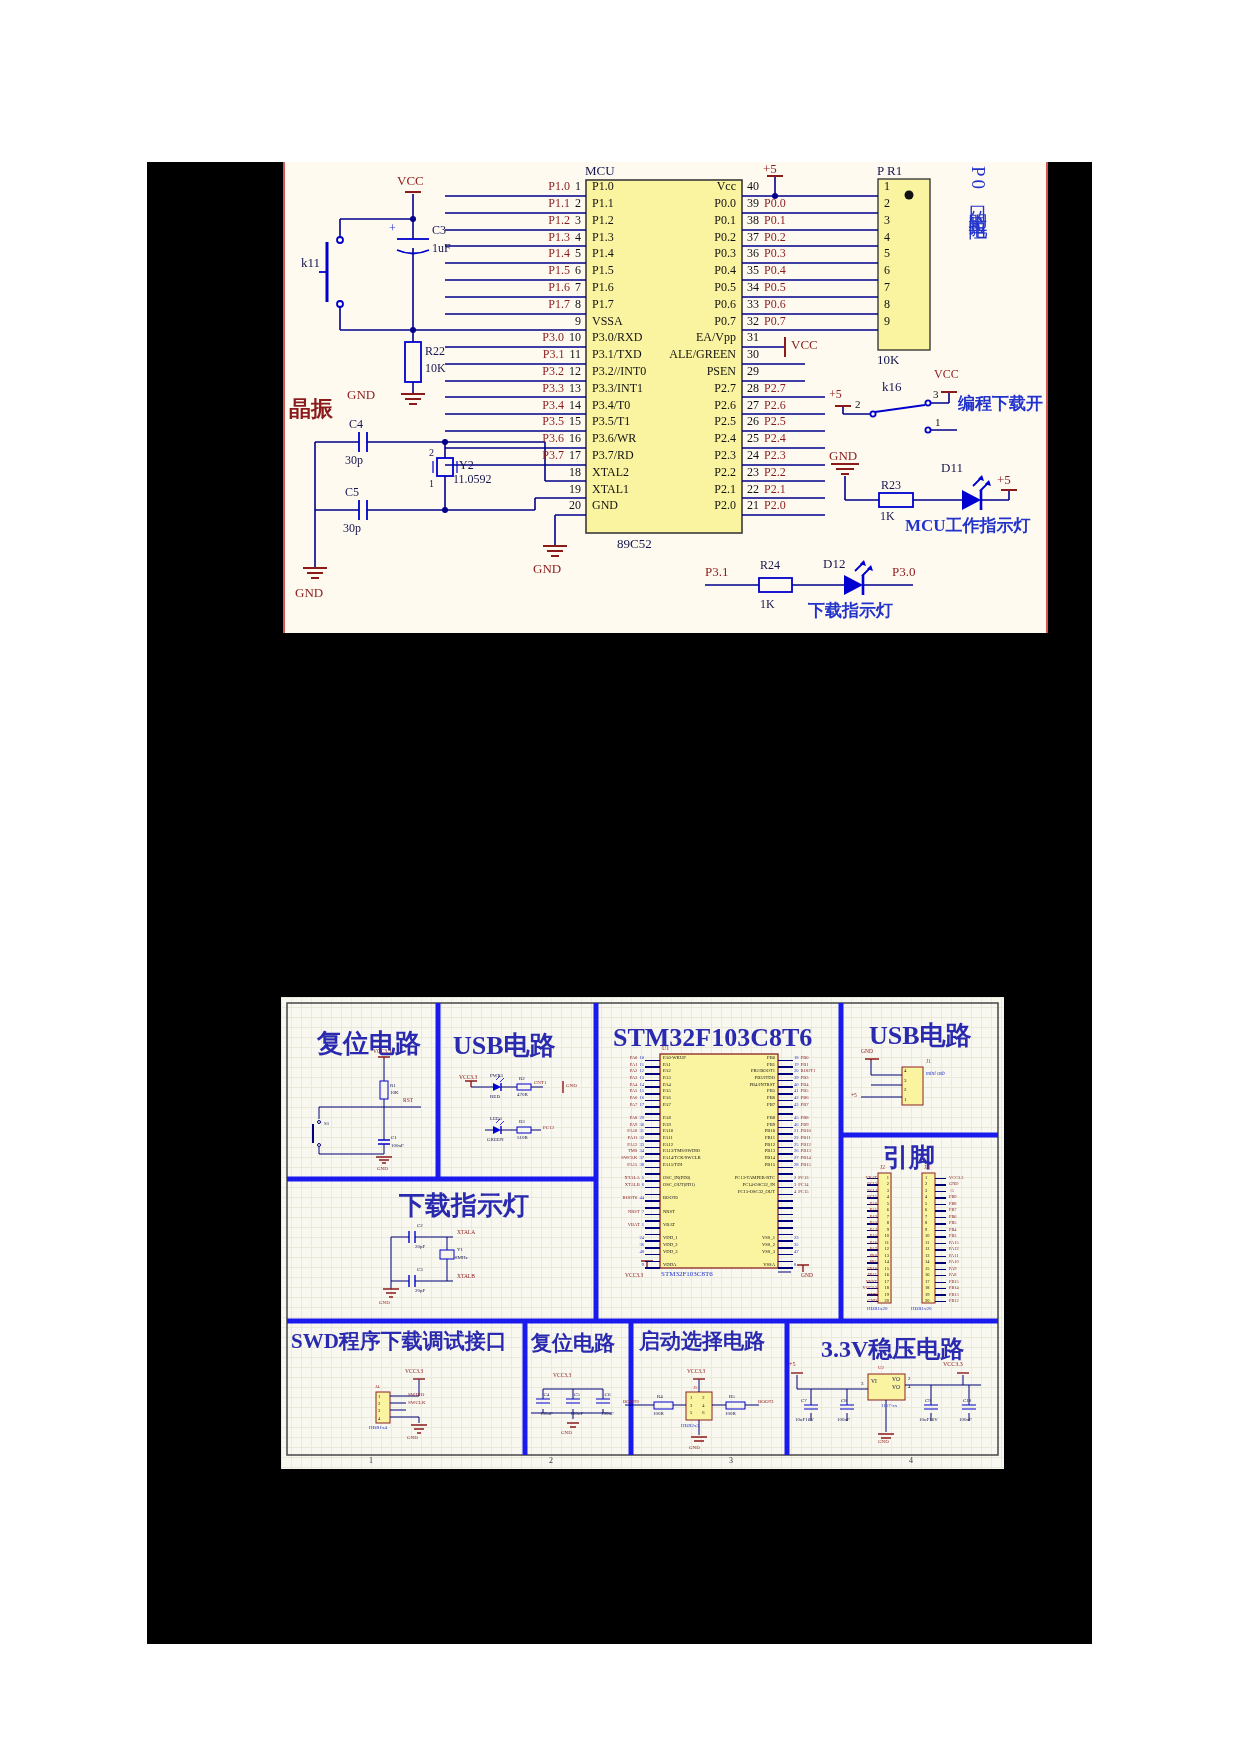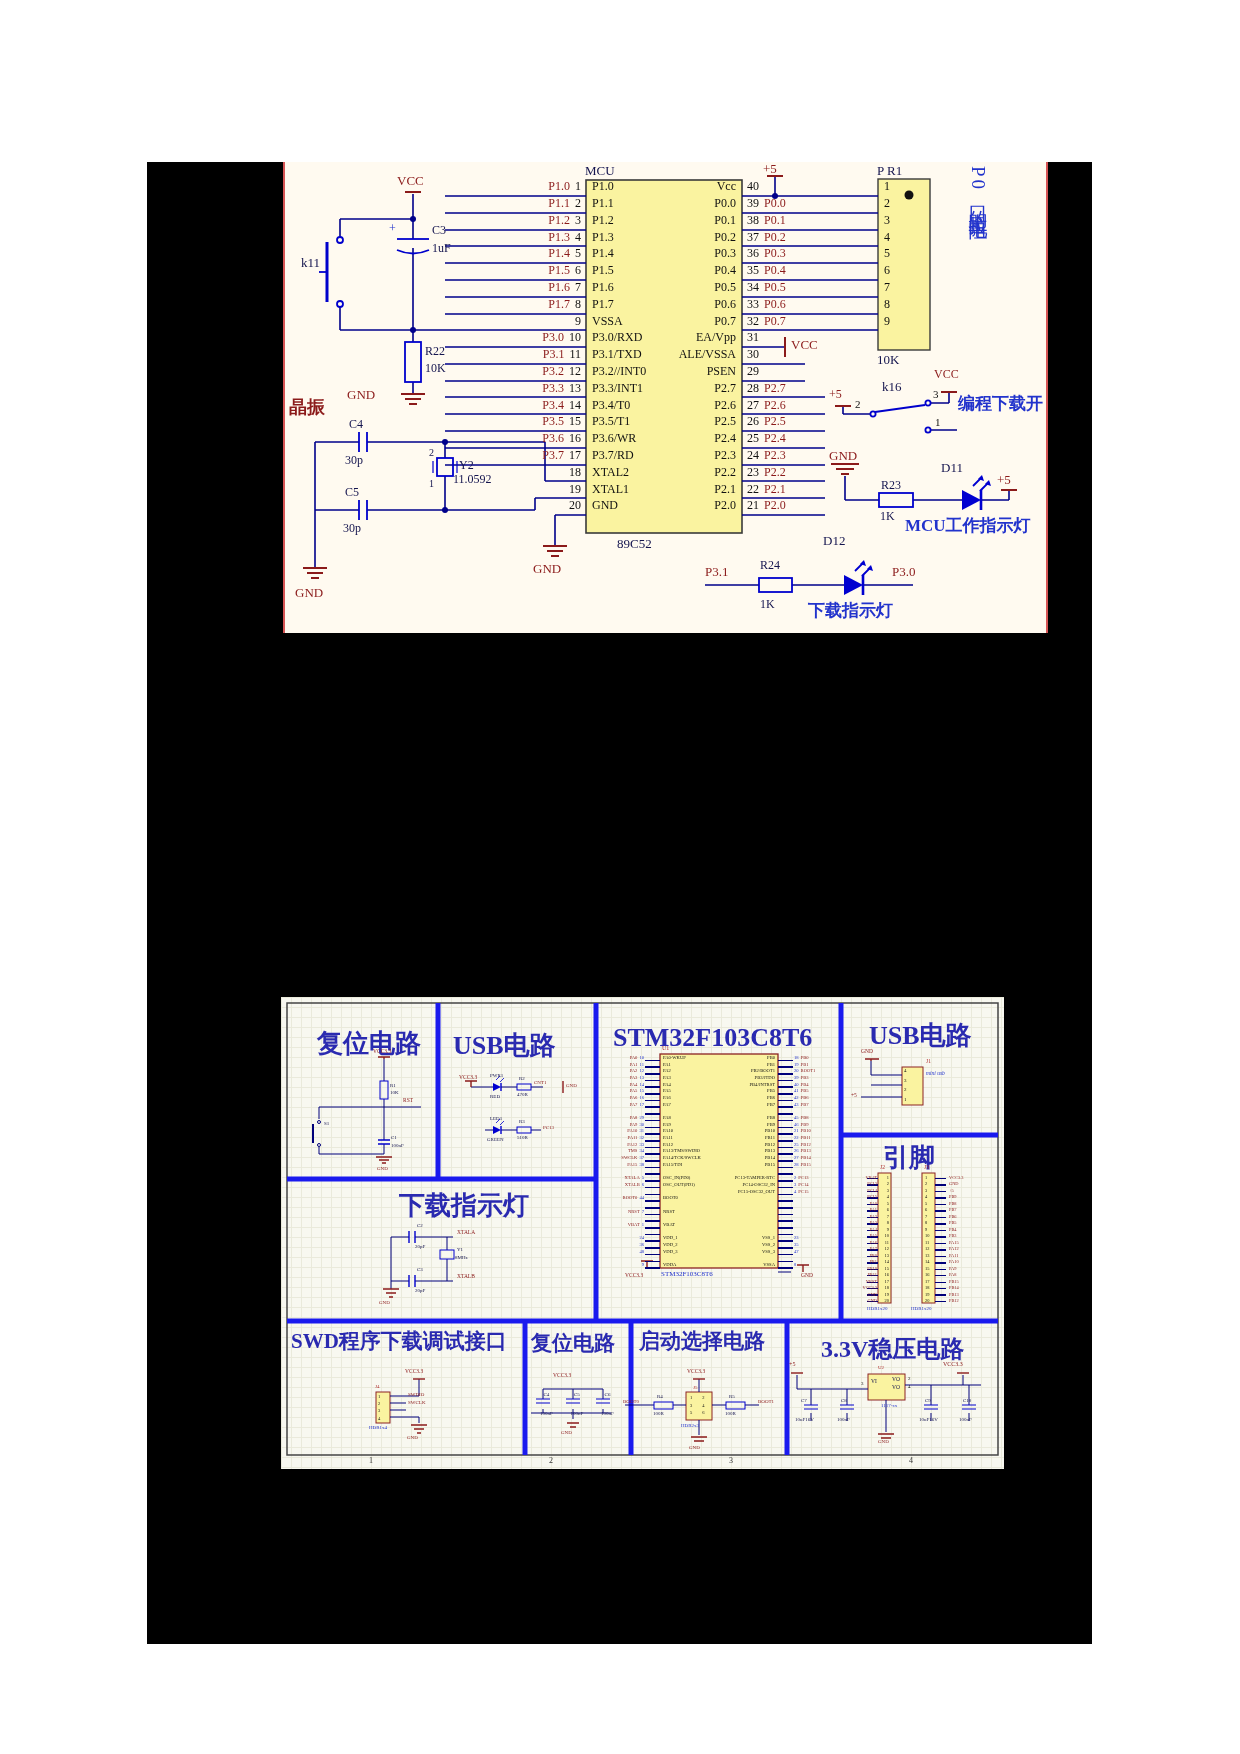--- a/index.html
+++ b/index.html
@@ -307,21 +307,21 @@
       <div class="r">
       <span class="num">P0.6</span>
     </div>
       <div class="r">
       <span class="num">P0.7</span>
     </div>
       <div class="r">
       <span class="num">EA/Vpp</span>
     </div>
       <div class="r">
-      <span class="num">ALE/VSSA</span>
+      <span class="num">ALE/GREEN</span>
     </div>
       <div class="r">
       <span class="num">PSEN</span>
     </div>
       <div class="r">
       <span class="num">P2.7</span>
     </div>
       <div class="r">
       <span class="num">P2.6</span>
     </div>
@@ -459,21 +459,21 @@
     </div>
 
   <span class="t net p1t" style="left:112px;top:12px;">VCC</span>
   <span class="t des p1t" style="left:16px;top:94px;">k11</span>
   <span class="t blue-note p1s" style="left:104px;top:60px;">+</span>
   <span class="t des p1s" style="left:147px;top:62px;">C3</span>
   <span class="t des p1s" style="left:147px;top:80px;">1uF</span>
   <span class="t des p1s" style="left:140px;top:183px;">R22</span>
   <span class="t des p1s" style="left:140px;top:200px;">10K</span>
   <span class="t net p1t" style="left:62px;top:226px;">GND</span>
-  <span class="t net" style="left:4px;top:236px;font-size:18px;font-weight:bold;">晶振</span>
+  <span class="t net" style="left:4px;top:236px;font-size:22px;font-weight:bold;">晶振</span>
   <span class="t des p1s" style="left:64px;top:256px;">C4</span>
   <span class="t des p1s" style="left:60px;top:292px;">30p</span>
   <span class="t des" style="left:144px;top:286px;font-size:10px;">2</span>
   <span class="t des p1s" style="left:174px;top:297px;">Y2</span>
   <span class="t des p1s" style="left:168px;top:311px;">11.0592</span>
   <span class="t des" style="left:144px;top:317px;font-size:10px;">1</span>
   <span class="t des p1s" style="left:60px;top:324px;">C5</span>
   <span class="t des p1s" style="left:58px;top:360px;">30p</span>
   <span class="t net p1t" style="left:10px;top:424px;">GND</span>
   <span class="t net p1t" style="left:248px;top:400px;">GND</span>
@@ -496,21 +496,21 @@
   <span class="t net p1t" style="left:544px;top:287px;">GND</span>
   <span class="t des p1s" style="left:596px;top:317px;">R23</span>
   <span class="t des p1s" style="left:595px;top:348px;">1K</span>
   <span class="t des p1t" style="left:656px;top:299px;">D11</span>
   <span class="t net p1t" style="left:712px;top:311px;">+5</span>
   <span class="t blue-note cjk" style="left:620px;top:355px;">MCU工作指示灯</span>
 
   <span class="t net p1t" style="left:420px;top:403px;">P3.1</span>
   <span class="t des p1s" style="left:475px;top:397px;">R24</span>
   <span class="t des p1s" style="left:475px;top:436px;">1K</span>
-  <span class="t des p1t" style="left:538px;top:372px;">D12</span>
+  <span class="t des p1t" style="left:538px;top:395px;">D12</span>
   <span class="t net p1t" style="left:607px;top:403px;">P3.0</span>
   <span class="t blue-note cjk" style="left:523px;top:440px;">下载指示灯</span>
 </div>
 
 <div id="panel2" class="abs">
   <svg width="723" height="472" viewBox="0 0 723 472">
     <rect x="6" y="6" width="711" height="452" fill="none" stroke="#444" stroke-width="1.5"></rect>
 
     <g stroke="#1a1aee" stroke-width="5">
       <path d="M157,6 V182"></path>

